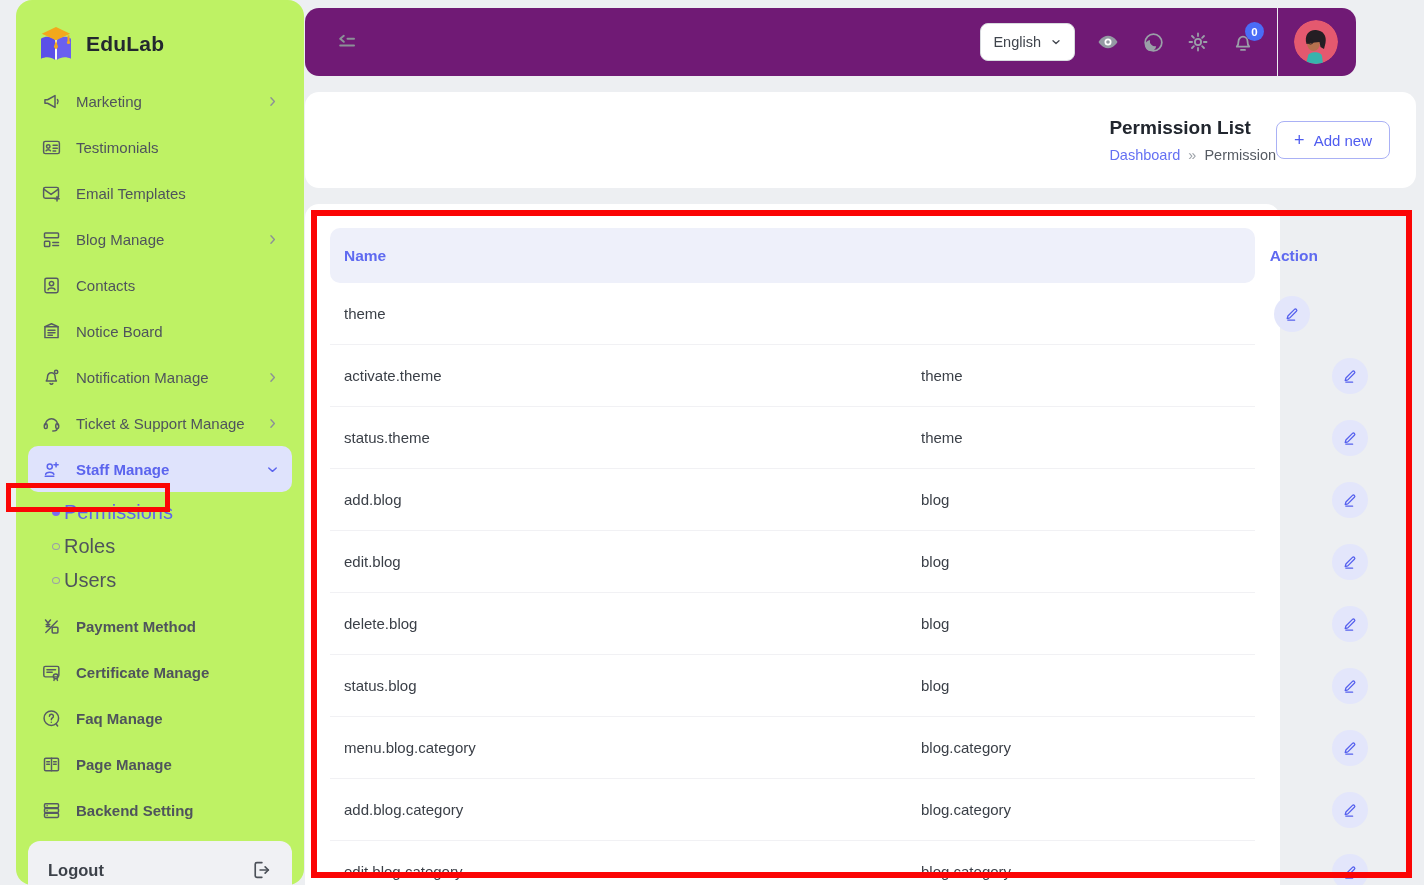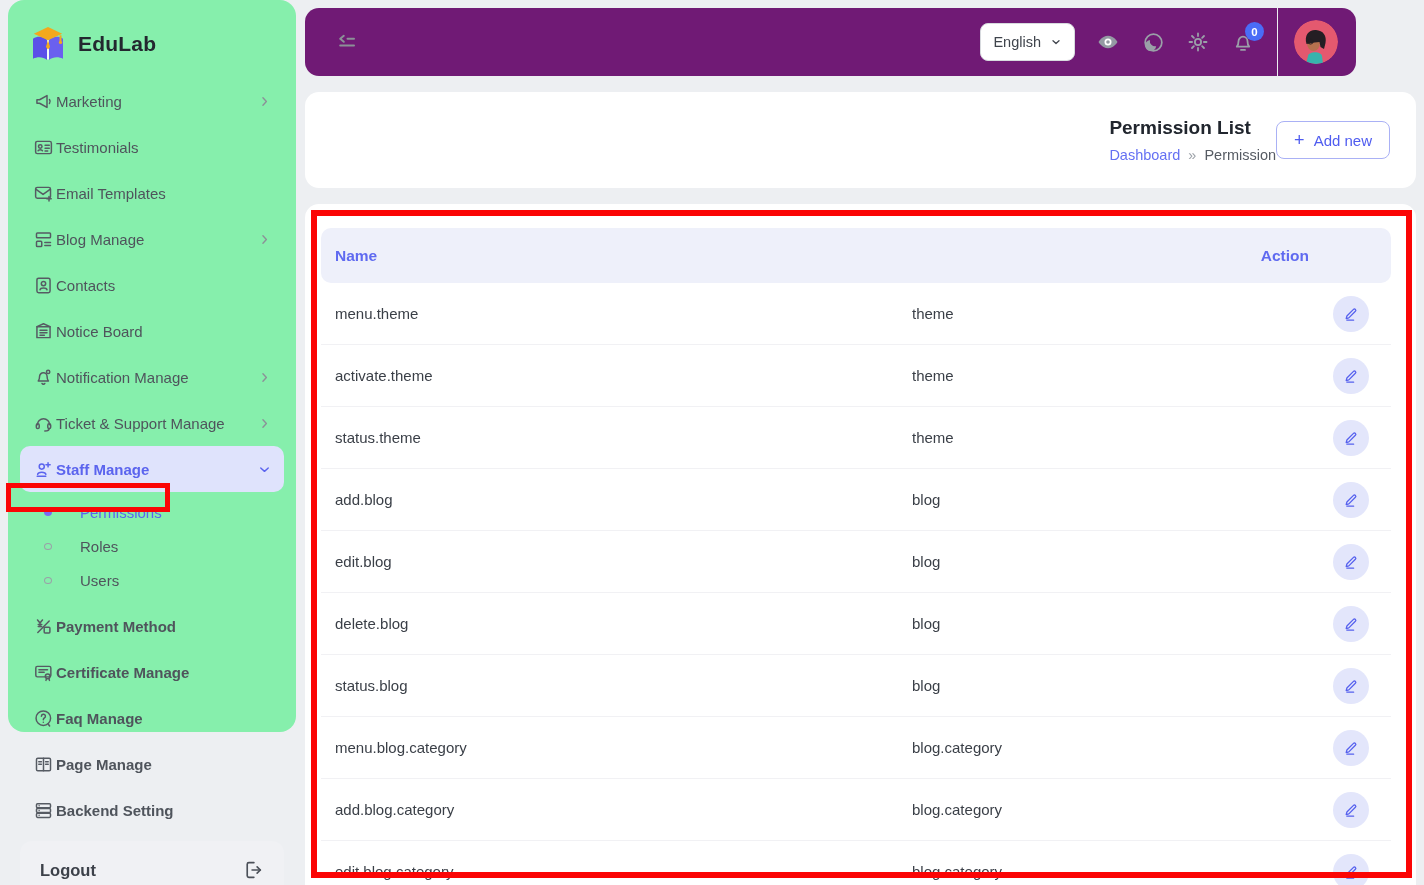--- a/index.html
+++ b/index.html
@@ -5,39 +5,39 @@
   html,body{margin:0;padding:0;}
   body{
     width:1424px;height:885px;overflow:hidden;position:relative;
     background:#edeff2;
     font-family:"Liberation Sans","DejaVu Sans",sans-serif;
     -webkit-font-smoothing:antialiased;
   }
   svg{display:block;}
   
   .sidebar{
-    position:absolute;left:8px;top:0;width:288px;height:732px;
-    background:#86efac;border-radius:16px;box-sizing:border-box;
+    position:absolute;left:16px;top:0;width:288px;height:885px;
+    background:#bef264;border-radius:16px;box-sizing:border-box;
     padding:16px 12px;z-index:2;
   }
   .logo-row{display:flex;align-items:center;gap:10px;margin:8px 8px 14px 8px;height:40px;}
   .logo-text{font-size:21px;font-weight:bold;color:#23282f;letter-spacing:.2px;}
   .menu{margin-top:2px;}
   .side-item{
-    display:flex;align-items:center;gap:2px;height:46px;
+    display:flex;align-items:center;gap:14px;height:46px;
     padding:0 12px;border-radius:10px;color:#4f545c;font-size:15px;cursor:pointer;
   }
   .side-item .s-icon{width:22px;height:22px;color:#565b63;flex:0 0 22px;display:flex;align-items:center;justify-content:center;}
   .side-item .chev{margin-left:auto;color:#8b9097;display:flex;}
   .side-item.active{background:#dfe3fc;color:#5b64ee;font-weight:bold;}
   .side-item.active .s-icon,.side-item.active .chev{color:#5b64ee;}
   .submenu{padding:3px 0 2px 0;}
   .sub-item{
-    display:flex;align-items:center;gap:28px;height:34px;padding:0 12px 0 24px;
-    font-size:15px;color:#4f545c;cursor:pointer;
+    display:flex;align-items:center;gap:4px;height:34px;padding:0 12px 0 24px;
+    font-size:20px;color:#4f545c;cursor:pointer;
   }
   .sub-item.active{color:#5b64ee;}
   .bullet{width:8px;height:8px;border-radius:50%;flex:0 0 8px;}
   .bullet.filled{background:#7a6cf0;}
   .bullet.hollow{width:7px;height:7px;border:1.5px solid #9aa0a8;box-sizing:border-box;background:transparent;}
   .bottom-menu{margin-top:4px;font-weight:bold;}
   .logout-btn{
     position:absolute;left:12px;right:12px;top:841px;height:58px;
     background:#f0f1f4;border-radius:12px;display:flex;align-items:center;
     padding:0 20px;box-sizing:border-box;font-size:16.5px;font-weight:bold;color:#3c4149;cursor:pointer;
@@ -74,23 +74,23 @@
   .breadcrumb .crumb-link{color:#6470f3;cursor:pointer;}
   .breadcrumb .sep{color:#9ca1a8;}
   .add-btn{
     display:flex;align-items:center;gap:9px;height:38px;padding:0 17px;
     border:1px solid #aab1f5;border-radius:8px;background:#fff;color:#4f5cf0;
     font-size:15px;cursor:pointer;font-family:inherit;
   }
   .add-btn .plus{font-size:18px;line-height:1;}
   
   .table-card{
-    position:absolute;left:305px;top:204px;width:1111px;height:681px;
+    position:absolute;left:305px;top:204px;width:975px;height:681px;
     background:#fff;border-radius:14px 14px 0 0;box-sizing:border-box;
-    padding:24px 25px 0 16px;
+    padding:24px 25px 0 25px;
   }
   .thead{
     display:grid;grid-template-columns:577px 425px 1fr;align-items:center;
     background:#eef0fa;border-radius:10px;height:55px;
     color:#5f6af0;font-weight:bold;font-size:15.5px;
   }
   .thead .th{padding-left:14px;}
   .thead .th.act{text-align:right;padding-right:14px;padding-left:0;}
   .trow{
     display:grid;grid-template-columns:577px 425px 1fr;align-items:center;
@@ -403,21 +403,20 @@
   </button>
 </section>
 
 <section class="table-card">
   <div class="thead">
     <div class="th">Name</div>
     <div class="th act">Action</div>
   </div>
   <div id="table-body">
       <div class="trow">
-     <div class="td">menu.theme</div>
      <div class="td">theme</div>
      <div class="td act">
        <button class="edit-btn">
          <span>
               <svg width="17" height="17" viewBox="0 0 24 24" fill="none" stroke="#5560ee" stroke-width="1.8" stroke-linecap="round" stroke-linejoin="round">
                 <path d="M5.5 15.5 14.8 6.2a1.9 1.9 0 0 1 2.7 2.7L8.2 18.2 4.5 19.2l1-3.7z"></path>
                 <path d="M5.5 21.5h9.5"></path>
               </svg>
             </span>
        </button>

